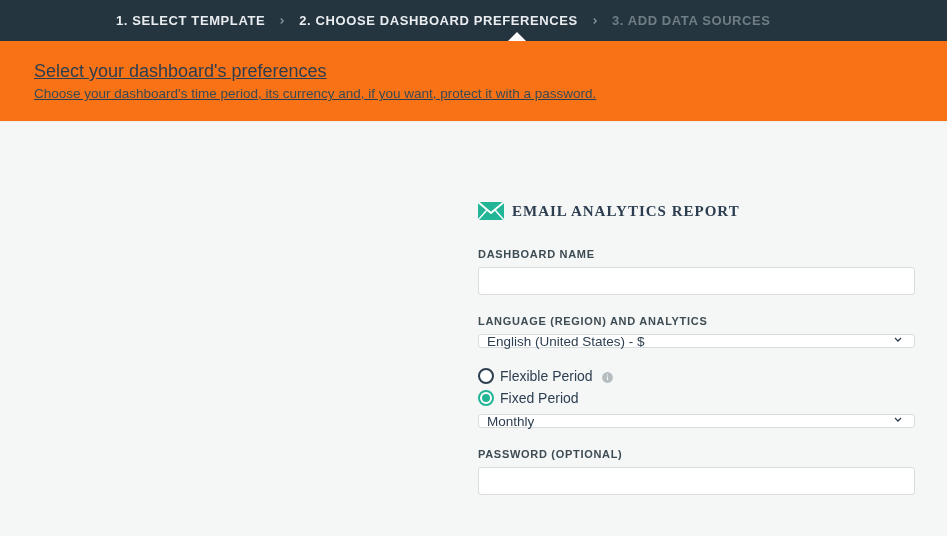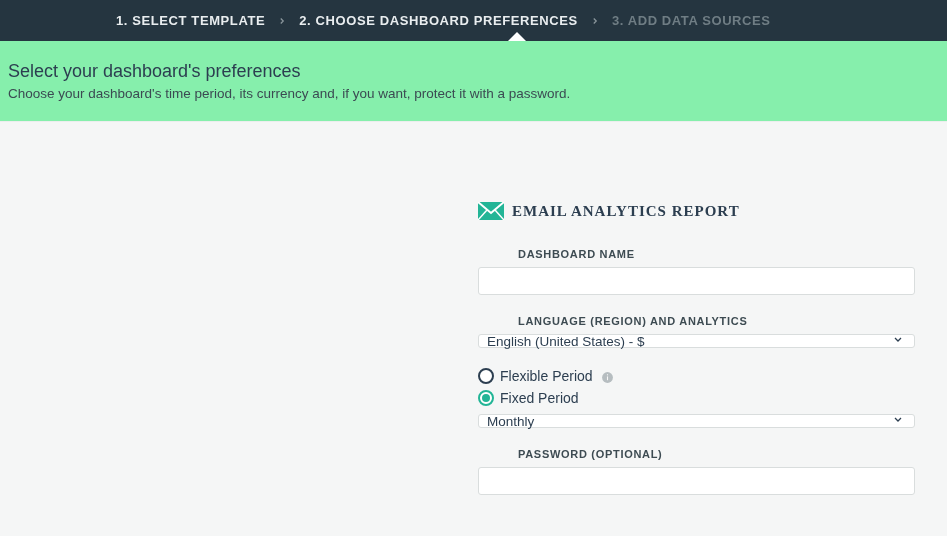--- a/index.html
+++ b/index.html
@@ -52,23 +52,24 @@
       position: absolute;
       top: 32px;
       left: 508px;
       width: 0; height: 0;
       border-left: 9px solid transparent;
       border-right: 9px solid transparent;
       border-bottom: 9px solid #ffffff;
       z-index: 5;
     }
     .subheader {
-      background: #86efac;
-      padding: 20px 22px 20px 8px;
+      background: #f97316;
+      padding: 20px 22px 20px 34px;
       border-bottom: 1px solid #eceeee;
+      text-decoration: underline;
     }
     .subheader h2 {
       font-size: 18px;
       font-weight: 500;
       color: #2c3e50;
       margin-bottom: 4px;
     }
     .subheader p {
       font-size: 13.5px;
       color: #3b4a52;
@@ -99,21 +100,20 @@
       display: inline-block;
     }
     .field-group { margin-bottom: 20px; }
     .field-label {
       font-size: 11px;
       font-weight: 700;
       letter-spacing: 0.7px;
       color: #3d4b52;
       margin-bottom: 7px;
       display: block;
-      margin-left: 40px;
     }
     .text-input {
       width: 100%;
       height: 28px;
       border: 1px solid #d9dddd;
       border-radius: 3px;
       background: #fff;
       padding: 4px 8px;
       font-size: 13px;
       outline: none;

